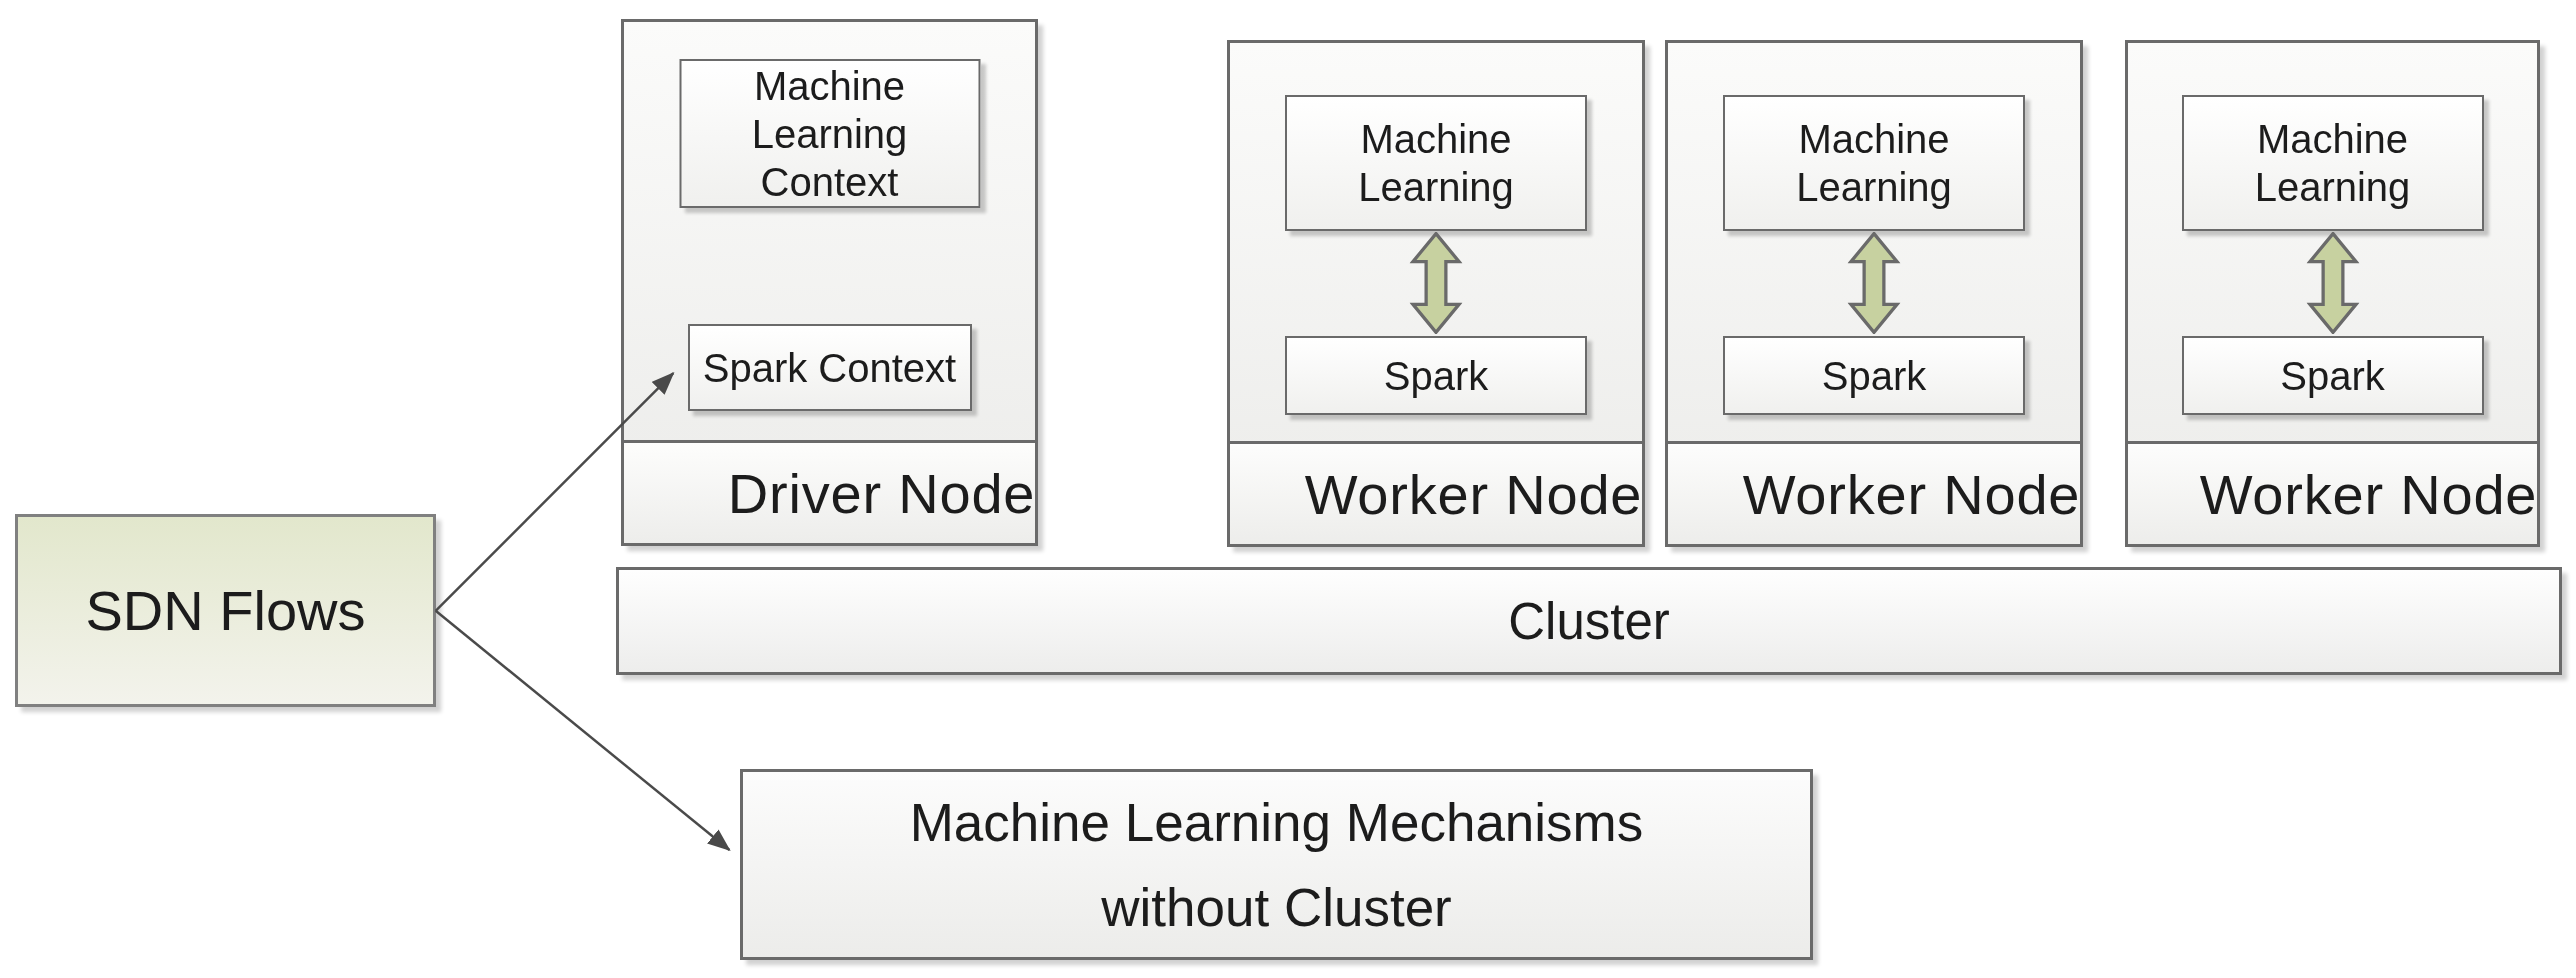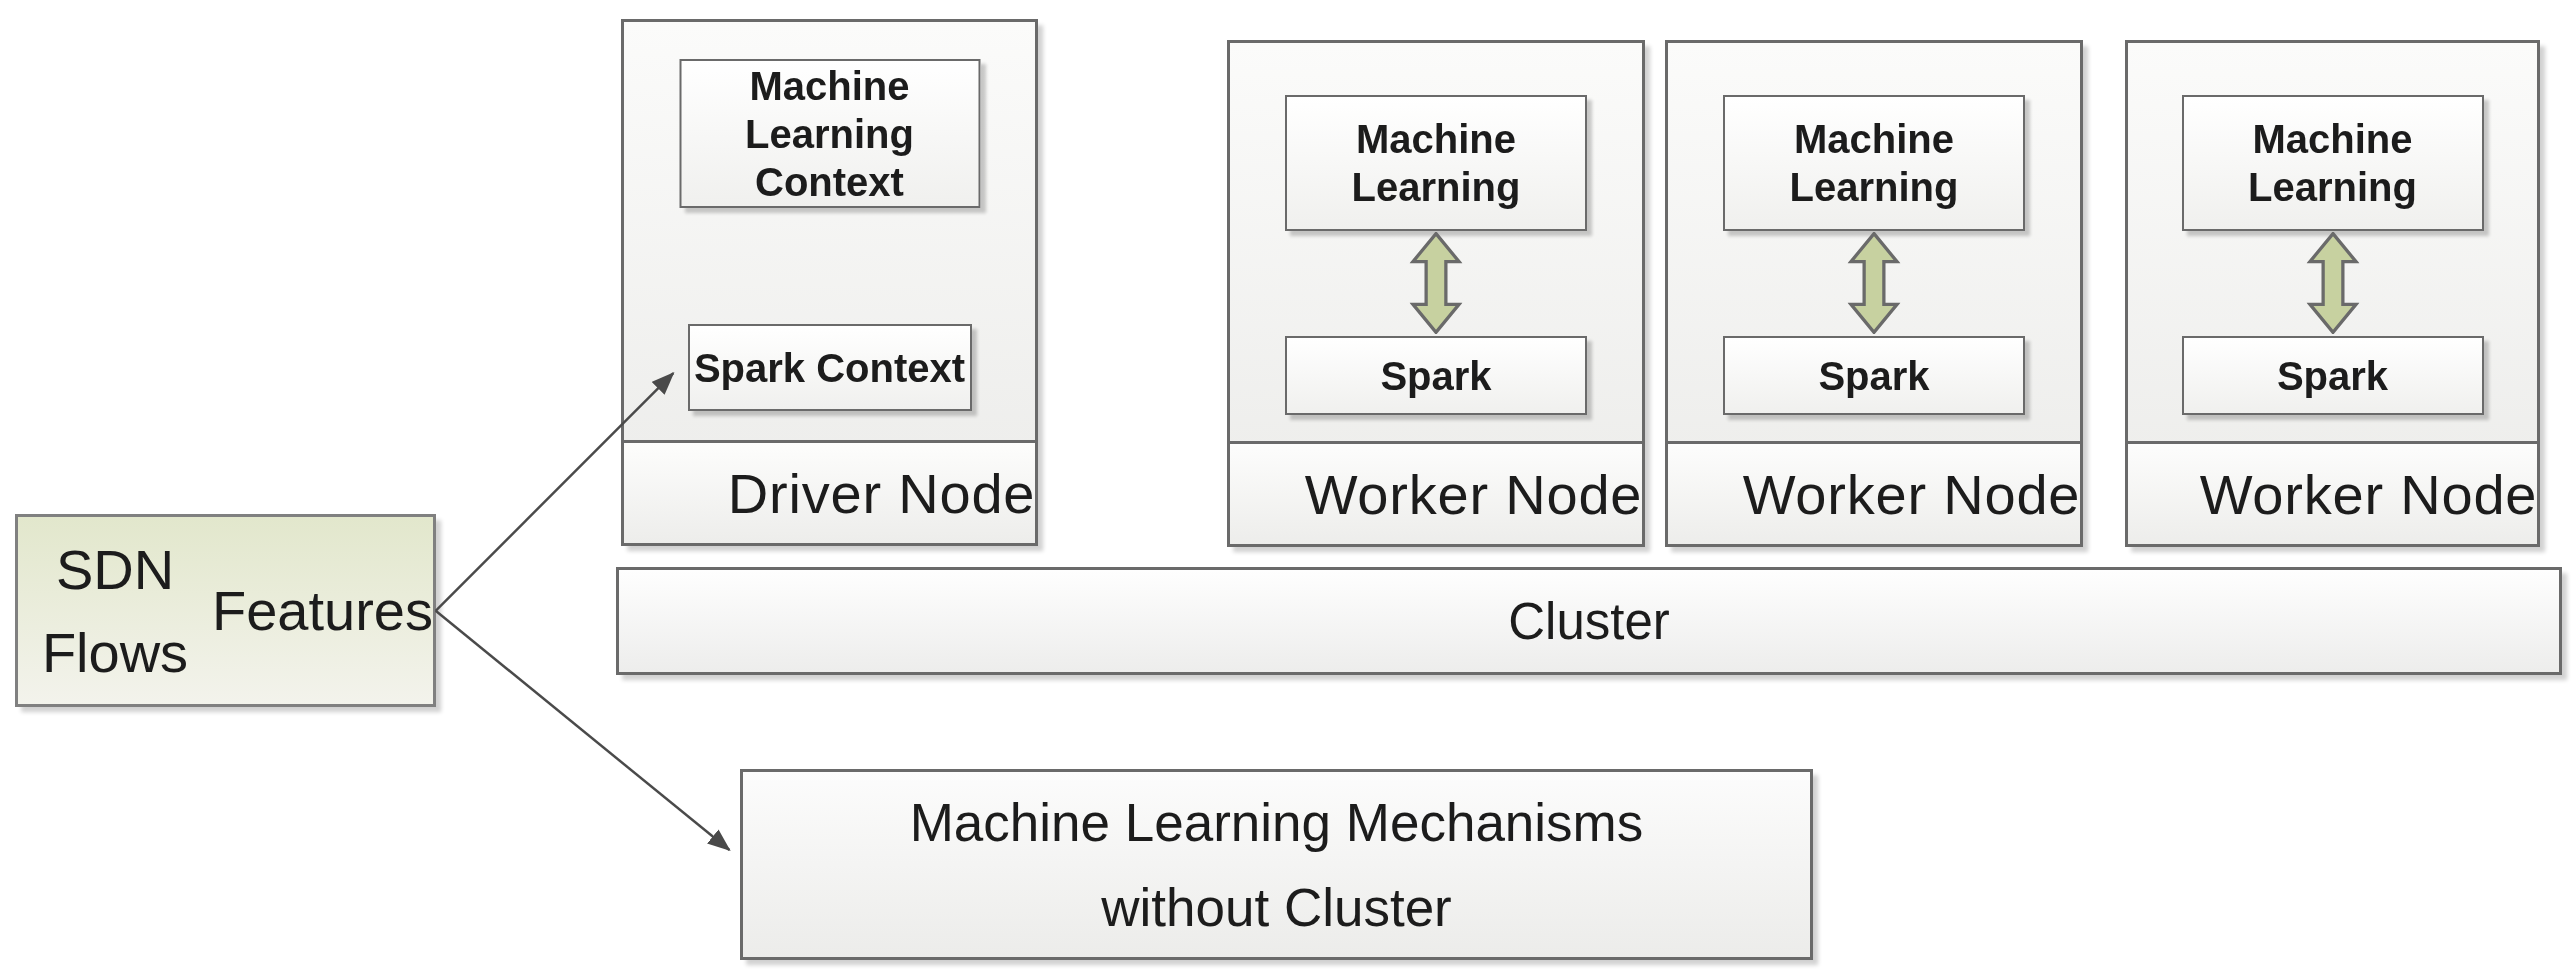--- a/index.html
+++ b/index.html
@@ -29,21 +29,21 @@
     background:linear-gradient(180deg,#fdfdfc 0%,#ededeb 100%);
     display:flex;align-items:center;justify-content:flex-end;
     font-size:56px;letter-spacing:0.8px;
   }
   .inner-box{
     position:absolute;left:50%;transform:translateX(-50%);
     border:2.5px solid var(--box-border);
     background:linear-gradient(180deg,#ffffff 0%,#f0f0ee 100%);
     box-shadow:5px 5px 3.3px rgba(0,0,0,0.20);
     display:flex;align-items:center;justify-content:center;text-align:center;
-    font-size:40px;line-height:1.2;font-weight:bold;
+    font-size:40px;line-height:1.2;
   }
   .double-arrow{position:absolute;left:50%;transform:translateX(-50%);}
   #sdn-box{
     position:absolute;left:15px;top:514px;width:421px;height:193px;
     border:3.3px solid #808080;
     background:linear-gradient(180deg,var(--source-fill-top) 0%,var(--source-fill-bottom) 100%);
     box-shadow:5.8px 5.8px 4.1px rgba(0,0,0,0.18);
     display:flex;align-items:center;justify-content:center;
     text-align:center;font-size:56px;line-height:83px;
   }
@@ -66,21 +66,20 @@
   #connectors line{stroke:var(--connector-color);stroke-width:3px;}
   .arrow-glyph{fill:var(--double-arrow-fill);stroke:var(--box-border);stroke-width:4px;}
 </style>
 </head>
 <body>
 
 <div id="canvas">
 
   <div id="sdn-box">
     <div>SDN Flows</div>
-    <div>Features</div>
   </div>
 
   <div class="outer-box" style="left:621px;top:19px;width:417px;height:527px;">
     <div class="inner-box" style="top:37px;width:301px;height:149px;">
       <span>Machine Learning Context</span>
     </div>
     <div class="inner-box" style="top:302px;width:284px;height:87px;">
       <span>Spark Context</span>
     </div>
     <div class="node-label">

